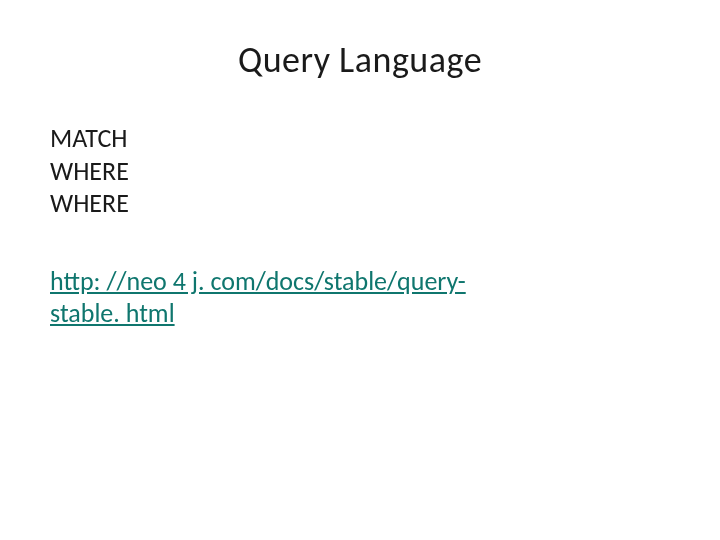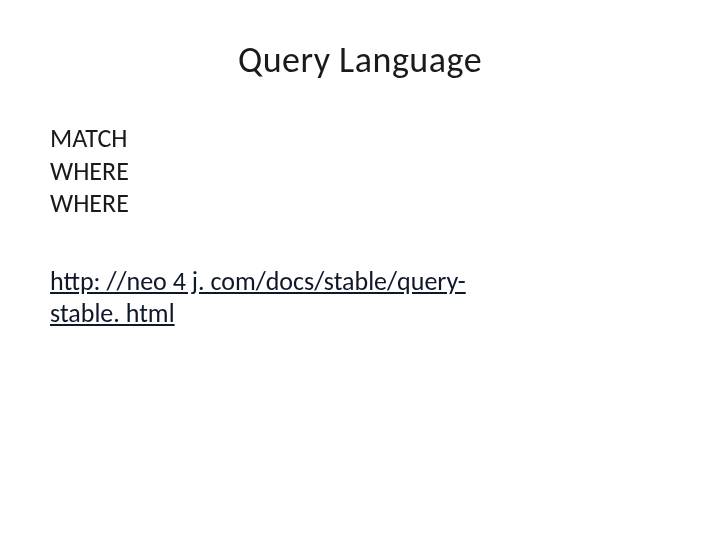--- a/index.html
+++ b/index.html
@@ -33,21 +33,21 @@
       font-size: 26px;
       color: #1a1a1a;
       line-height: 1.25;
       margin-bottom: 45px;
     }
     .keywords div {
       display: block;
     }
     .link {
       font-size: 26px;
-      color: #0f172a;
+      color: #0f766e;
       line-height: 1.25;
       display: inline-block;
       max-width: 560px;
     }
   </style>
 </head>
 <body>
 
 <div class="slide">
   <h1 class="title">Query Language</h1>

